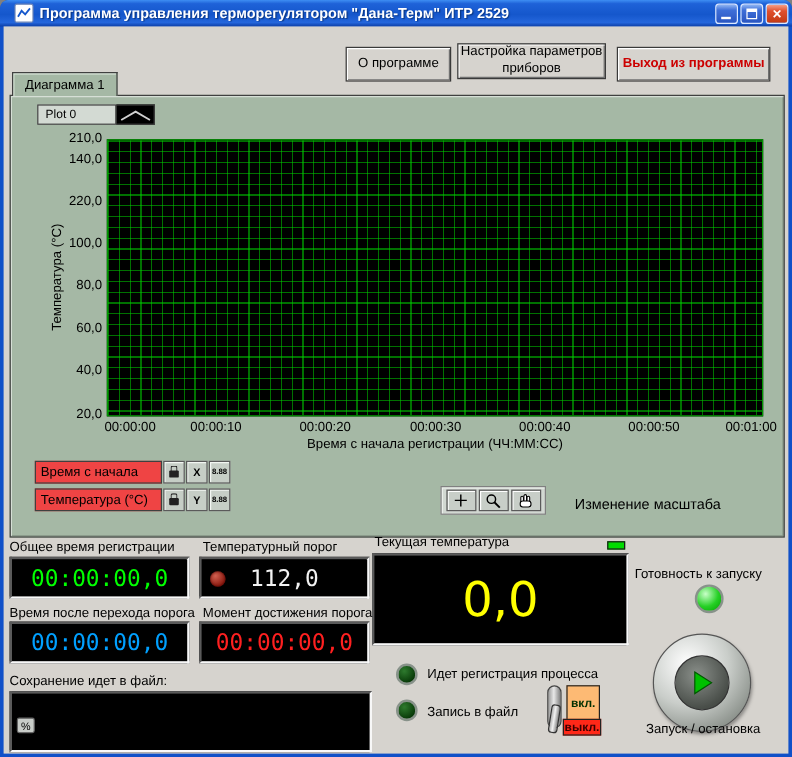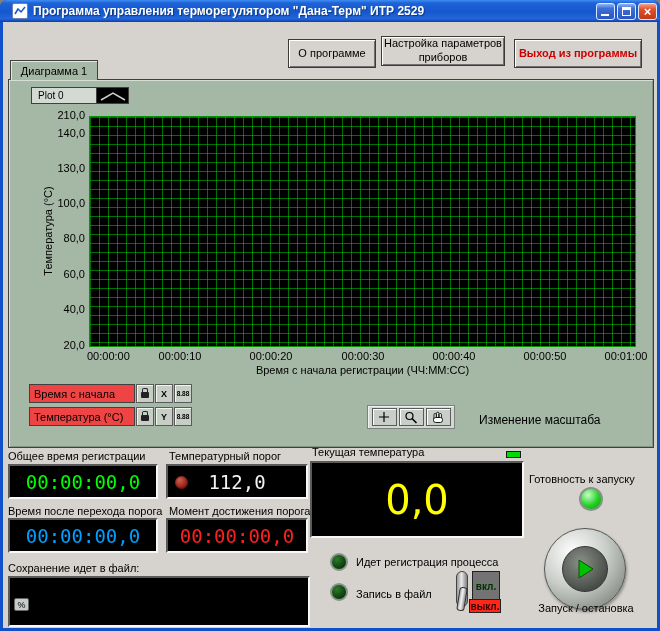--- a/index.html
+++ b/index.html
@@ -70,21 +70,21 @@
     background:radial-gradient(circle at 35% 30%,#2E7A2E,#073807 75%);}
   .led-red-small{width:13px;height:13px;position:absolute;left:7px;top:10px;border-radius:50%;
     background:radial-gradient(circle at 35% 30%,#D06050,#8B1A10 70%);box-shadow:inset 0 0 2px #400;}
   .mini-ind{position:absolute;left:503px;top:429px;width:15px;height:7px;background:#00DC00;border:1px solid #1A1A1A;}
   .switch{position:absolute;left:447px;top:544px;width:24px;height:50px;cursor:pointer;}
   .switch-base{position:absolute;left:6px;top:5px;width:12px;height:36px;border-radius:6px;border:1px solid #444;
     background:linear-gradient(90deg,#9A9A9A,#E8E8E8 45%,#808080);}
   .switch-lever{position:absolute;left:8px;top:21px;width:8px;height:24px;border-radius:3px;border:1px solid #333;
     background:linear-gradient(90deg,#B0B0B0,#F2F2F2 45%,#8A8A8A);transform:rotate(9deg);}
   .badge{position:absolute;font-size:10px;font-weight:bold;display:flex;align-items:center;justify-content:center;border:1px solid #222;}
-  .badge-on{left:469px;top:549px;width:28px;height:30px;background:#737373;color:#003000;}
+  .badge-on{left:469px;top:549px;width:28px;height:30px;background:#fdba74;color:#003000;}
   .badge-off{left:466px;top:577px;width:32px;height:14px;background:#FF2818;color:#3A0000;}
   .start-btn{position:absolute;left:541px;top:506px;width:82px;height:82px;border-radius:50%;border:1px solid #555;cursor:pointer;
     background:radial-gradient(circle at 35% 30%,#FFFFFF,#C9CDC9 45%,#8A908A 80%,#6E746D);box-shadow:1px 2px 3px rgba(0,0,0,.35);}
   .start-inner{position:absolute;left:50%;top:50%;transform:translate(-50%,-50%);width:46px;height:46px;border-radius:50%;
     border:1px solid #333;background:radial-gradient(circle at 40% 35%,#8A8F8A,#4A4F4A 70%,#383D38);
     display:flex;align-items:center;justify-content:center;}
   .file-box{position:absolute;left:5px;top:554px;width:302px;height:51px;background:#000;border:2px solid;
     border-color:#5A5A5A #F8F8F8 #F8F8F8 #5A5A5A;cursor:text;}
   .file-chip{position:absolute;left:4px;top:20px;width:15px;height:13px;background:#C8CCC8;border:1px solid #666;border-radius:2px;
     font-size:9px;display:flex;align-items:center;justify-content:center;cursor:pointer;}
@@ -127,21 +127,21 @@
           <svg width="28" height="12" viewBox="0 0 28 12">
               <polyline points="2,10 14,3 26,10" fill="none" stroke="#CFCFCF" stroke-width="1.5"></polyline>
             </svg>
         </div>
       </div>
 
       <div class="plot"></div>
 
       <span class="ytick" style="top:29px">210,0</span>
       <span class="ytick" style="top:47px">140,0</span>
-      <span class="ytick" style="top:82px">130,0</span>
+      <span class="ytick" style="top:82px">220,0</span>
       <span class="ytick" style="top:117px">100,0</span>
       <span class="ytick" style="top:152px">80,0</span>
       <span class="ytick" style="top:188px">60,0</span>
       <span class="ytick" style="top:223px">40,0</span>
       <span class="ytick" style="top:259px">20,0</span>
 
       <span class="xtick" style="left:78px;width:60px;text-align:left">00:00:00</span>
       <span class="xtick" style="left:135px">00:00:10</span>
       <span class="xtick" style="left:226px">00:00:20</span>
       <span class="xtick" style="left:318px">00:00:30</span>

